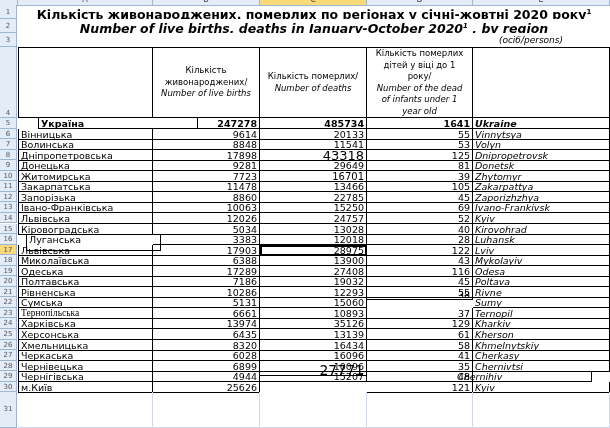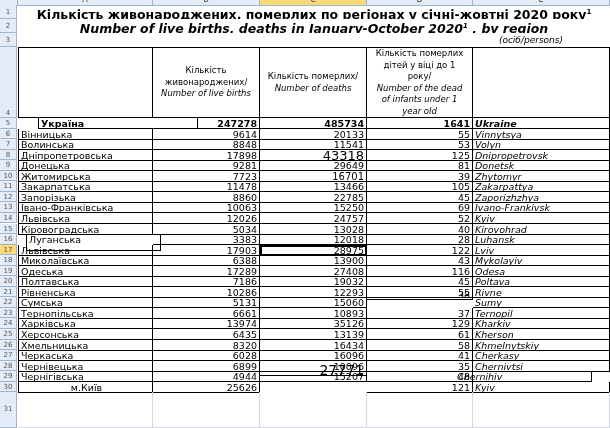--- a/index.html
+++ b/index.html
@@ -176,21 +176,21 @@
     <div class="cell tb txt" style="left: 18px; top: 286.8px; width: 135px; height: 11.05px; line-height: 11.05px; font-size: 9.5px; border-left: 1px solid rgb(0, 0, 0);">Рівненська</div>
     <div class="cell tb num" style="left: 153px; top: 286.8px; width: 107px; height: 11.05px; line-height: 11.05px; font-size: 9.5px;">10286</div>
     <div class="cell tb num" style="left: 260px; top: 286.8px; width: 107px; height: 11.05px; line-height: 11.05px; font-size: 9.5px;">12293</div>
     <div class="cell tb num" style="left: 367px; top: 286.8px; width: 106px; height: 11.05px; line-height: 11.05px; font-size: 9.5px;">55</div>
     <div class="cell tb txt it" style="left: 473px; top: 286.8px; width: 137px; height: 11.05px; line-height: 11.05px; font-size: 9.5px;">Rivne</div>
     <div class="cell tb txt" style="left: 18px; top: 297.35px; width: 135px; height: 11.05px; line-height: 11.05px; font-size: 9.5px; border-left: 1px solid rgb(0, 0, 0);">Сумська</div>
     <div class="cell tb num" style="left: 153px; top: 297.35px; width: 107px; height: 11.05px; line-height: 11.05px; font-size: 9.5px;">5131</div>
     <div class="cell tb num" style="left: 260px; top: 297.35px; width: 107px; height: 11.05px; line-height: 11.05px; font-size: 9.5px;">15060</div>
     <div class="cell tb num" style="left: 367px; top: 289px; width: 106px; height: 11.05px; line-height: 11.05px; font-size: 9.5px;">38</div>
     <div class="cell tb txt it" style="left: 473px; top: 297.35px; width: 137px; height: 11.05px; line-height: 11.05px; font-size: 9.5px;">Sumy</div>
-    <div class="cell tb txt" style="left: 18px; top: 307.9px; width: 135px; height: 11.05px; line-height: 11.05px; font-size: 9.5px; border-left: 1px solid rgb(0, 0, 0);">Тернопільська</div>
+    <div class="cell tb txt" style="left: 18px; top: 307.9px; width: 135px; height: 11.05px; line-height: 11.05px; font-size: 9.5px; border-left: 1px solid rgb(0, 0, 0); font-family: Liberation Serif, serif;">Тернопільська</div>
     <div class="cell tb num" style="left: 153px; top: 307.9px; width: 107px; height: 11.05px; line-height: 11.05px; font-size: 9.5px;">6661</div>
     <div class="cell tb num" style="left: 260px; top: 307.9px; width: 107px; height: 11.05px; line-height: 11.05px; font-size: 9.5px;">10893</div>
     <div class="cell tb num" style="left: 367px; top: 307.9px; width: 106px; height: 11.05px; line-height: 11.05px; font-size: 9.5px;">37</div>
     <div class="cell tb txt it" style="left: 473px; top: 307.9px; width: 137px; height: 11.05px; line-height: 11.05px; font-size: 9.5px;">Ternopil</div>
     <div class="cell tb txt" style="left: 18px; top: 318.45px; width: 135px; height: 11.05px; line-height: 11.05px; font-size: 9.5px; border-left: 1px solid rgb(0, 0, 0);">Харківська</div>
     <div class="cell tb num" style="left: 153px; top: 318.45px; width: 107px; height: 11.05px; line-height: 11.05px; font-size: 9.5px;">13974</div>
     <div class="cell tb num" style="left: 260px; top: 318.45px; width: 107px; height: 11.05px; line-height: 11.05px; font-size: 9.5px;">35126</div>
     <div class="cell tb num" style="left: 367px; top: 318.45px; width: 106px; height: 11.05px; line-height: 11.05px; font-size: 9.5px;">129</div>
     <div class="cell tb txt it" style="left: 473px; top: 318.45px; width: 137px; height: 11.05px; line-height: 11.05px; font-size: 9.5px;">Kharkiv</div>
     <div class="cell tb txt" style="left: 18px; top: 329px; width: 135px; height: 11.05px; line-height: 11.05px; font-size: 9.5px; border-left: 1px solid rgb(0, 0, 0);">Херсонська</div>
@@ -211,21 +211,21 @@
     <div class="cell tb txt" style="left: 18px; top: 360.65px; width: 135px; height: 11.05px; line-height: 11.05px; font-size: 9.5px; border-left: 1px solid rgb(0, 0, 0);">Чернівецька</div>
     <div class="cell tb num" style="left: 153px; top: 360.65px; width: 107px; height: 11.05px; line-height: 11.05px; font-size: 9.5px;">6899</div>
     <div class="cell tb num" style="left: 260px; top: 360.65px; width: 107px; height: 11.05px; line-height: 11.05px; font-size: 9.5px;">10096</div>
     <div class="cell tb num" style="left: 367px; top: 360.65px; width: 106px; height: 11.05px; line-height: 11.05px; font-size: 9.5px;">35</div>
     <div class="cell tb txt it" style="left: 473px; top: 360.65px; width: 137px; height: 11.05px; line-height: 11.05px; font-size: 9.5px;">Chernivtsi</div>
     <div class="cell tb txt" style="left: 18px; top: 371.2px; width: 135px; height: 11.05px; line-height: 11.05px; font-size: 9.5px; border-left: 1px solid rgb(0, 0, 0);">Чернігівська</div>
     <div class="cell tb num" style="left: 153px; top: 371.2px; width: 107px; height: 11.05px; line-height: 11.05px; font-size: 9.5px;">4944</div>
     <div class="cell tb num" style="left: 260px; top: 371.2px; width: 107px; height: 11.05px; line-height: 11.05px; font-size: 9.5px;">15207</div>
     <div class="cell tb num" style="left: 367px; top: 371.2px; width: 106px; height: 11.05px; line-height: 11.05px; font-size: 9.5px;">48</div>
     <div class="cell tb txt it" style="left: 455px; top: 371.2px; width: 137px; height: 11.05px; line-height: 11.05px; font-size: 9.5px;">Chernihiv</div>
-    <div class="cell tb txt" style="left: 18px; top: 381.75px; width: 135px; height: 11.05px; line-height: 11.05px; font-size: 9.5px; border-left: 1px solid rgb(0, 0, 0); text-align: center;">м.Київ</div>
+    <div class="cell tb txt" style="left: 18px; top: 381.75px; width: 135px; height: 11.05px; line-height: 11.05px; font-size: 9.5px; border-left: 1px solid rgb(0, 0, 0);">м.Київ</div>
     <div class="cell tb num" style="left: 153px; top: 381.75px; width: 107px; height: 11.05px; line-height: 11.05px; font-size: 9.5px;">25626</div>
     <div class="cell tb num" style="left: 260px; top: 365px; width: 107px; height: 11.05px; line-height: 11.05px; font-size: 14px;">27771</div>
     <div class="cell tb num" style="left: 367px; top: 381.75px; width: 106px; height: 11.05px; line-height: 11.05px; font-size: 9.5px;">121</div>
     <div class="cell tb txt it" style="left: 473px; top: 381.75px; width: 137px; height: 11.05px; line-height: 11.05px; font-size: 9.5px;">Kyiv</div>
     <div class="cell grid" style="left: 18px; top: 392.3px; width: 135px; height: 35.7px; line-height: 35.7px;"></div>
     <div class="cell grid" style="left: 153px; top: 392.3px; width: 107px; height: 35.7px; line-height: 35.7px;"></div>
     <div class="cell grid" style="left: 260px; top: 392.3px; width: 107px; height: 35.7px; line-height: 35.7px;"></div>
     <div class="cell grid" style="left: 367px; top: 392.3px; width: 106px; height: 35.7px; line-height: 35.7px;"></div>
     <div class="cell grid" style="left: 473px; top: 392.3px; width: 137px; height: 35.7px; line-height: 35.7px;"></div>
   </div>

